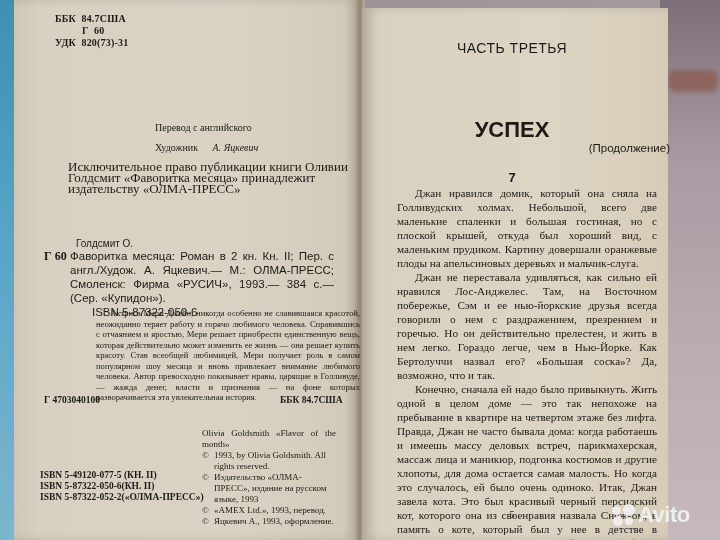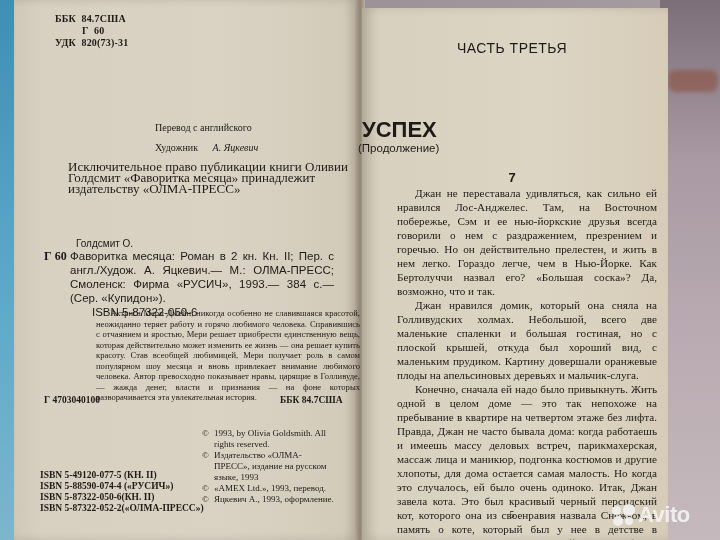--- a/index.html
+++ b/index.html
@@ -57,22 +57,22 @@
   #g-code { left:44px; top:395px; font-size:9.5px; font-weight:bold; }
   #bbk-bottom { left:280px; top:395px; font-size:9.5px; font-weight:bold; }
 
   #orig-block { left:202px; top:428px; width:134px; }
   .copy-line { display:flex; }
   .copy-line .c { width:12px; flex:none; }
   #isbn-list { left:40px; top:470px; font-size:9.5px; line-height:11px; font-weight:bold; }
 
   
   #part-title { left:362px; top:40px; width:300px; text-align:center; font-family:"Liberation Sans", sans-serif; font-size:14px; letter-spacing:.5px; }
-  #chapter-title { left:362px; top:117px; width:300px; font-family:"Liberation Sans", sans-serif; font-size:22px; font-weight:bold; }
-  #chapter-sub { left:358px; top:142px; width:300px; text-align:left; font-family:"Liberation Sans", sans-serif; font-size:11.5px; }
+  #chapter-title { left:362px; top:117px; width:300px; text-align:center; font-family:"Liberation Sans", sans-serif; font-size:22px; font-weight:bold; }
+  #chapter-sub { left:370px; top:142px; width:300px; text-align:right; font-family:"Liberation Sans", sans-serif; font-size:11.5px; }
   #chapter-num { left:362px; top:170px; width:300px; text-align:center; font-family:"Liberation Sans", sans-serif; font-size:13px; font-weight:bold; }
   #body-text { left:397px; top:186px; width:260px; font-size:11.2px; line-height:14px; text-align:justify; }
   #body-text p { margin:0; text-indent:18px; }
   #page-num { left:362px; top:509px; width:300px; text-align:center; font-size:10px; }
 
   
   #avito { position:absolute; left:612px; top:502px; display:flex; align-items:center; gap:0; opacity:.9; }
   #avito .dots { position:relative; width:26px; height:22px; }
   #avito .dots span { position:absolute; border-radius:50%; background:#f2f2f2; }
   #avito .word { color:#f4f4f4; font-family:"Liberation Sans", sans-serif; font-size:22px; font-weight:bold; letter-spacing:-.5px; }
@@ -110,53 +110,53 @@
   </div>
   <div class="isbn">ISBN 5-87322-050-6</div>
 </div>
 
 <div id="annotation" class="abs">Актриса Мери Джейн, никогда особенно не славившаяся красотой, неожиданно теряет работу и горячо любимого человека. Справившись с отчаянием и яростью, Мери решает приобрести единственную вещь, которая действительно может изменить ее жизнь — она решает купить красоту. Став всеобщей любимицей, Мери получает роль в самом популярном шоу месяца и вновь привлекает внимание любимого человека. Автор превосходно показывает нравы, царящие в Голливуде,— жажда денег, власти и признания — на фоне которых разворачивается эта увлекательная история.</div>
 
 <div id="g-code" class="abs">Г 4703040100</div>
 <div id="bbk-bottom" class="abs">ББК 84.7США</div>
 
 <div id="orig-block" class="abs copy">
+  <div style="text-align:justify;">Olivia Goldsmith «Flavor of the month»</div>
   <div class="copy-line">
     <span class="c">©</span>
     <span>1993, by Olivia Goldsmith. All rights reserved.</span>
   </div>
   <div class="copy-line">
     <span class="c">©</span>
     <span>Издательство «ОЛМА-ПРЕСС», издание на русском языке, 1993</span>
   </div>
   <div class="copy-line">
     <span class="c">©</span>
     <span>«АМЕХ Ltd.», 1993, перевод.</span>
   </div>
   <div class="copy-line">
     <span class="c">©</span>
     <span>Яцкевич А., 1993, оформление.</span>
   </div>
 </div>
 
 <div id="isbn-list" class="abs">
   <div>ISBN 5-49120-077-5 (КН. II)</div>
-  <div>ISBN 5-88590-074-4 («РУСИЧ»)</div>
   <div>ISBN 5-87322-050-6(КН. II)</div>
   <div>ISBN 5-87322-052-2(«ОЛМА-ПРЕСС»)</div>
 </div>
 
 <div id="part-title" class="abs">ЧАСТЬ ТРЕТЬЯ</div>
 <div id="chapter-title" class="abs">УСПЕХ</div>
 <div id="chapter-sub" class="abs">(Продолжение)</div>
 <div id="chapter-num" class="abs">7</div>
 
 <div id="body-text" class="abs">
+  <p>Джан нравился домик, который она сняла на Голливудских холмах. Небольшой, всего две маленькие спаленки и большая гостиная, но с плоской крышей, откуда был хороший вид, с маленьким прудиком. Картину довершали оранжевые плоды на апельсиновых деревьях и мальчик-слуга.</p>
   <p>Джан не переставала удивляться, как сильно ей нравился Лос-Анджелес. Там, на Восточном побережье, Сэм и ее нью-йоркские друзья всегда говорили о нем с раздражением, презрением и горечью. Но он действительно прелестен, и жить в нем легко. Гораздо легче, чем в Нью-Йорке. Как Бертолуччи назвал его? «Большая соска»? Да, возможно, что и так.</p>
-  <p>Джан нравился домик, который она сняла на Голливудских холмах. Небольшой, всего две маленькие спаленки и большая гостиная, но с плоской крышей, откуда был хороший вид, с маленьким прудиком. Картину довершали оранжевые плоды на апельсиновых деревьях и мальчик-слуга.</p>
   <p>Конечно, сначала ей надо было привыкнуть. Жить одной в целом доме — это так непохоже на пребывание в квартире на четвертом этаже без лифта. Правда, Джан не часто бывала дома: когда работаешь и имеешь массу деловых встреч, парикмахерская, массаж лица и маникюр, подгонка костюмов и другие хлопоты, для дома остается самая малость. Но когда это случалось, ей было очень одиноко. Итак, Джан завела кота. Это был красивый черный персидский кот, которого она из своенравия назвала Снежком, в память о коте, который был у нее в детстве в Скьюдерстауне, а также о Миднайте, своем белом коте, оставшемся в Нью-Йорке.</p>
 
 </div>
 
 <div id="page-num" class="abs">5</div>
 
 <div id="avito">
   <div class="dots">
     <span style="left:0;top:2px;width:9px;height:9px;"></span>
     <span style="left:11px;top:0;width:12px;height:12px;"></span>

